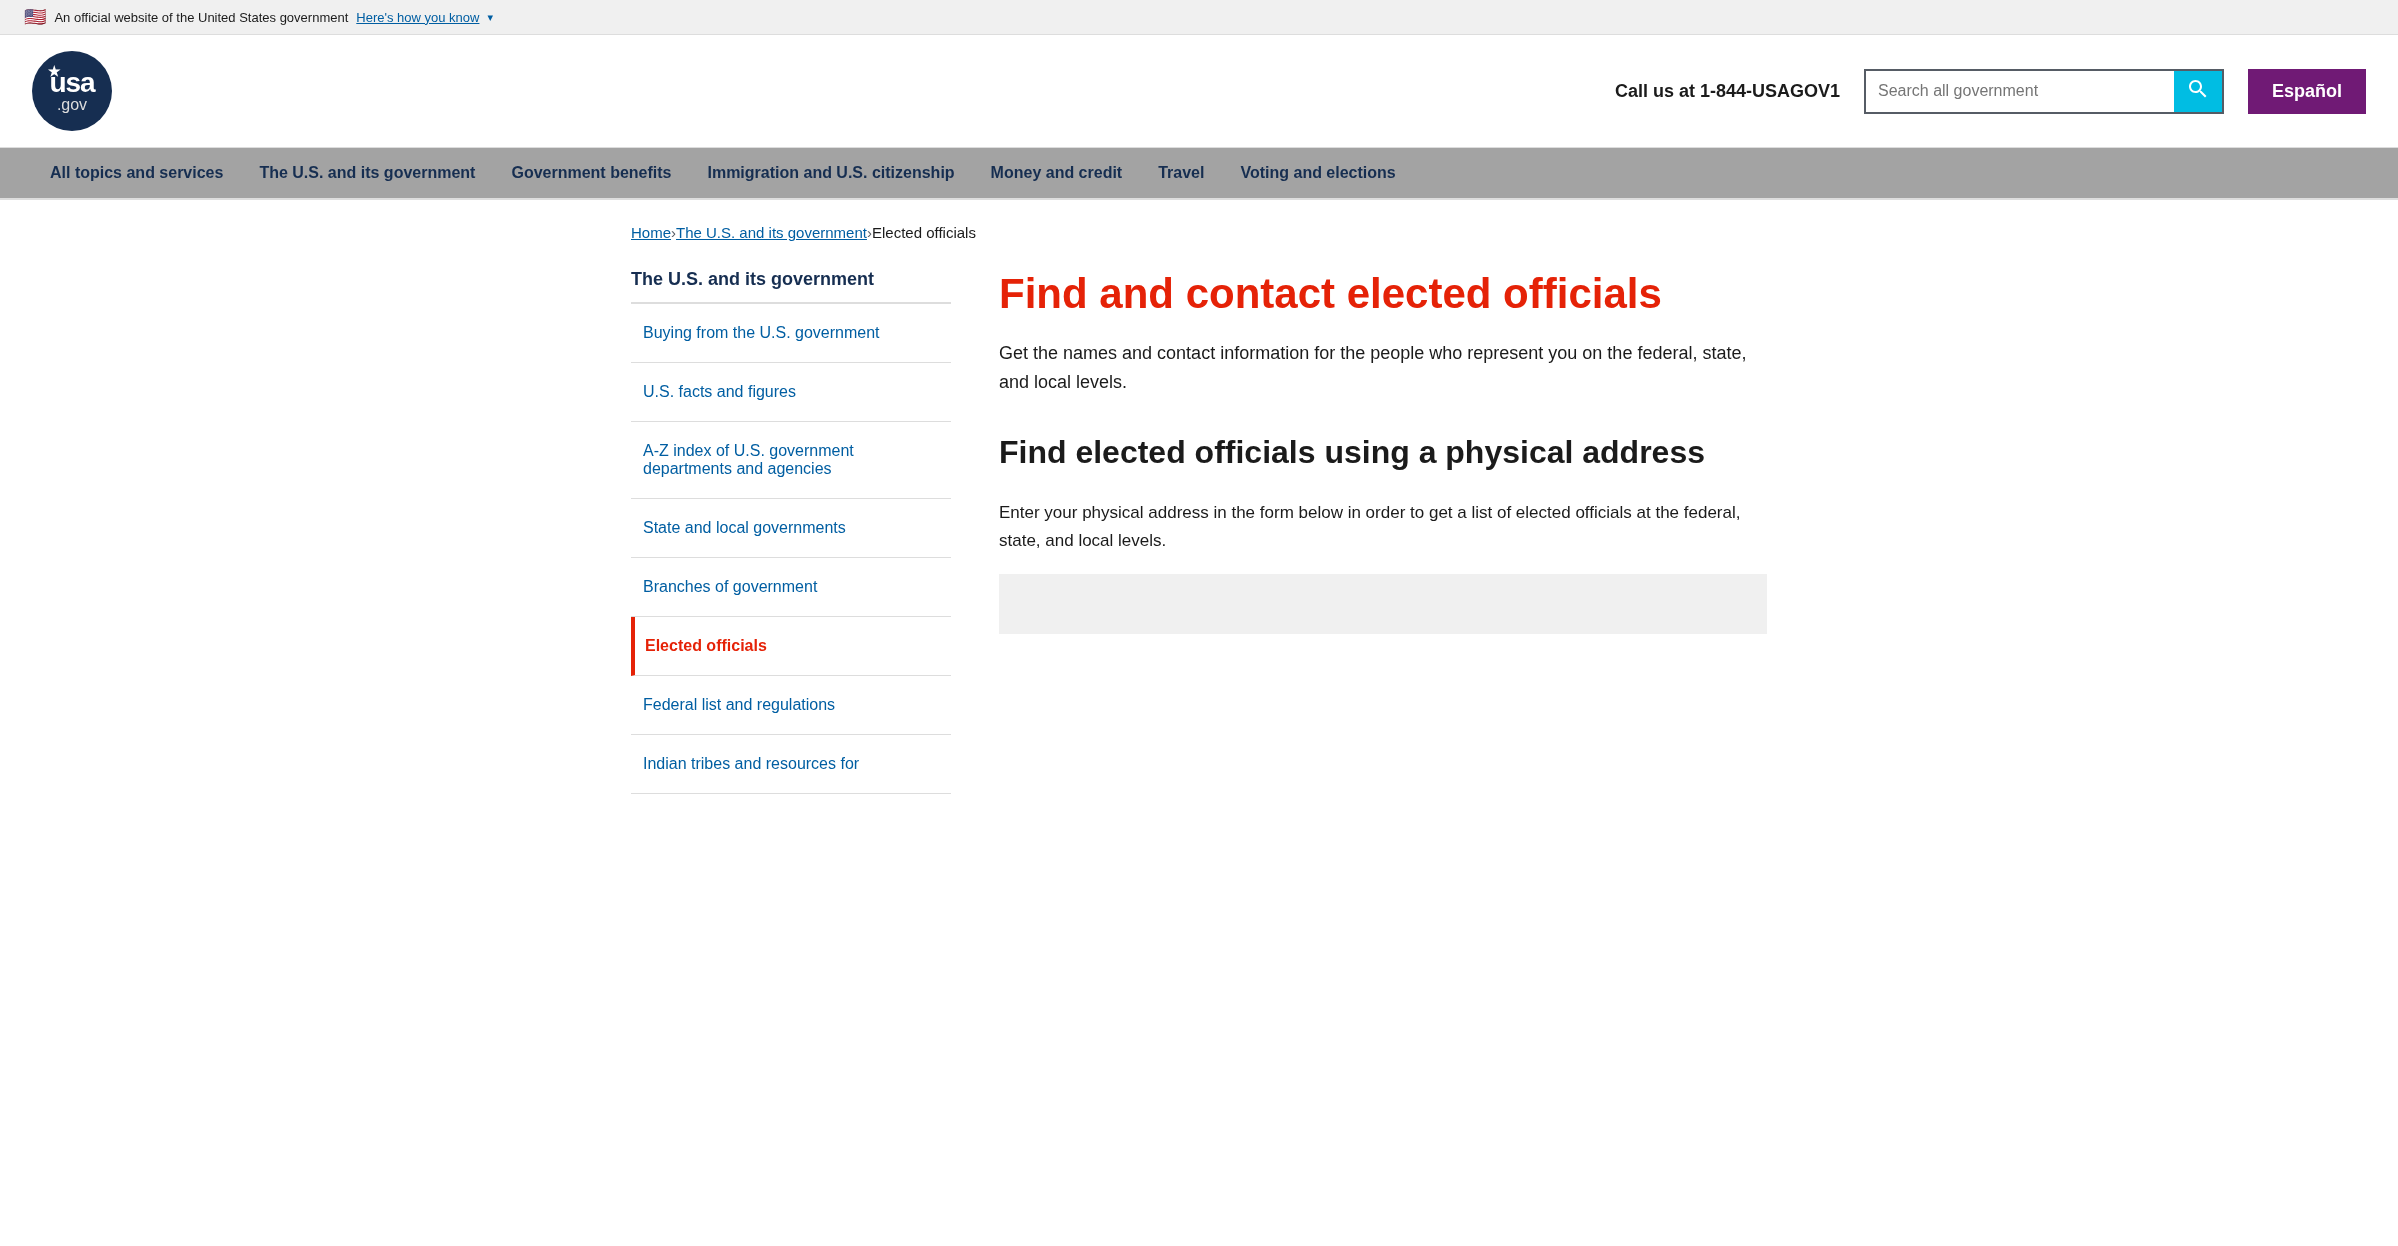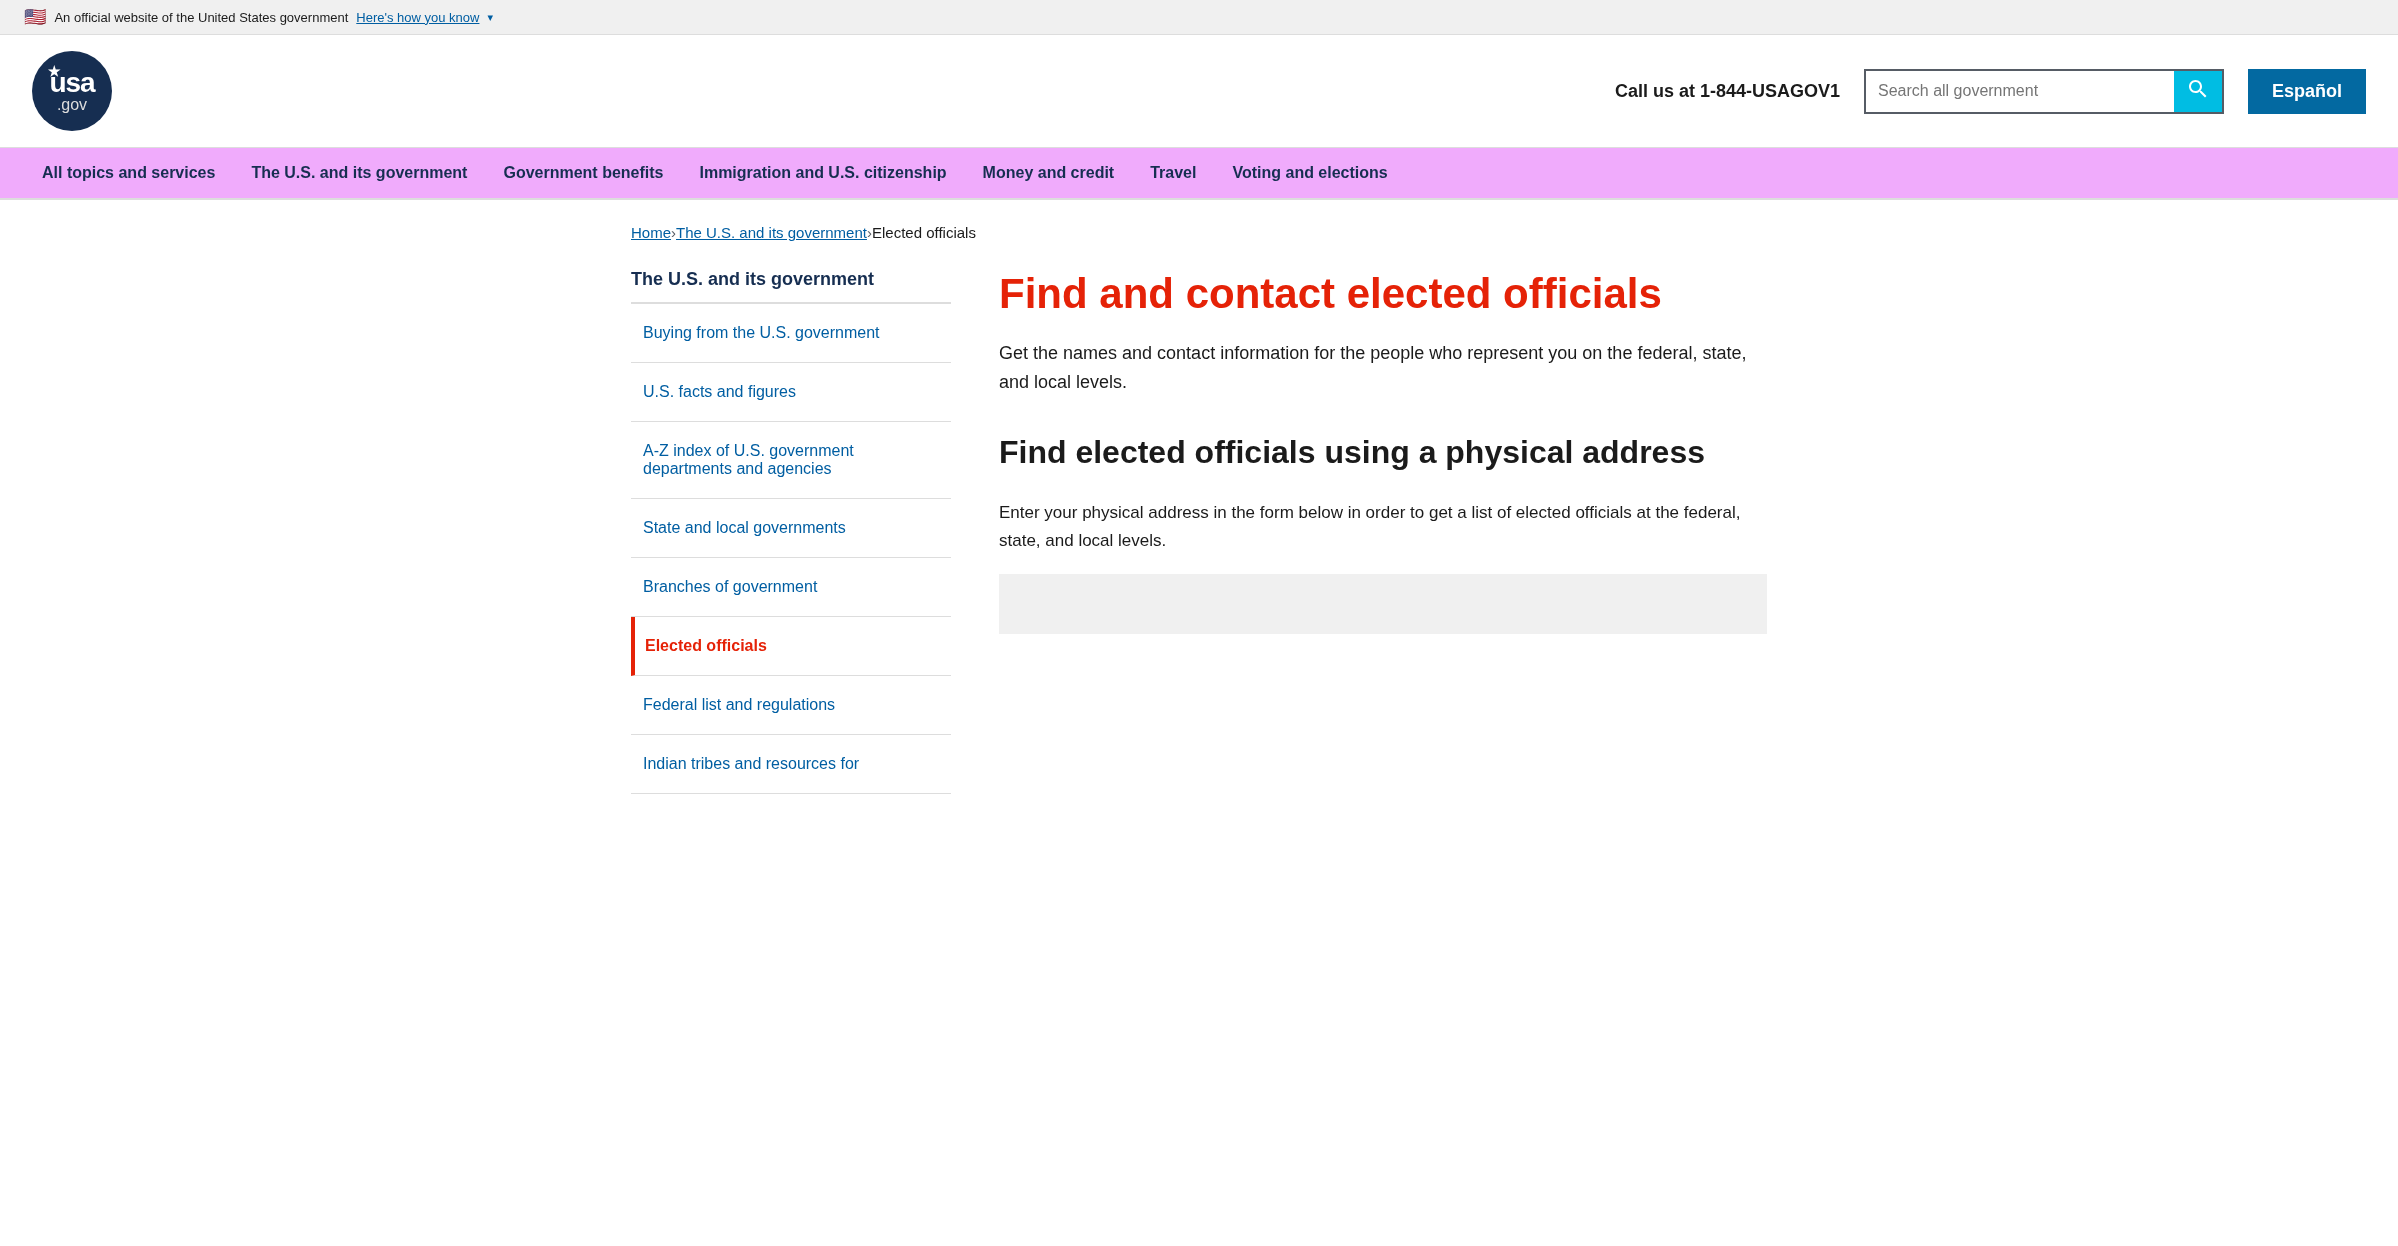--- a/index.html
+++ b/index.html
@@ -81,34 +81,34 @@
       border: none;
       padding: 8px 14px;
       cursor: pointer;
       display: flex;
       align-items: center;
       justify-content: center;
     }
     .search-icon-svg { color: white; font-size: 18px; }
 
     .espanol-button {
-      background: #0369a1;
+      background: #701a75;
       color: white;
       border: none;
       padding: 12px 24px;
       font-size: 18px;
       font-weight: 700;
       cursor: pointer;
     }
 
     
     .main-nav {
-      background: #f0abfc;
+      background: #a3a3a3;
       border-bottom: 2px solid #ddd;
-      padding: 0 24px;
+      padding: 0 32px;
     }
     .main-nav ul {
       display: flex;
       list-style: none;
       gap: 0;
     }
     .main-nav li a {
       display: block;
       padding: 16px 18px;
       font-size: 16px;

